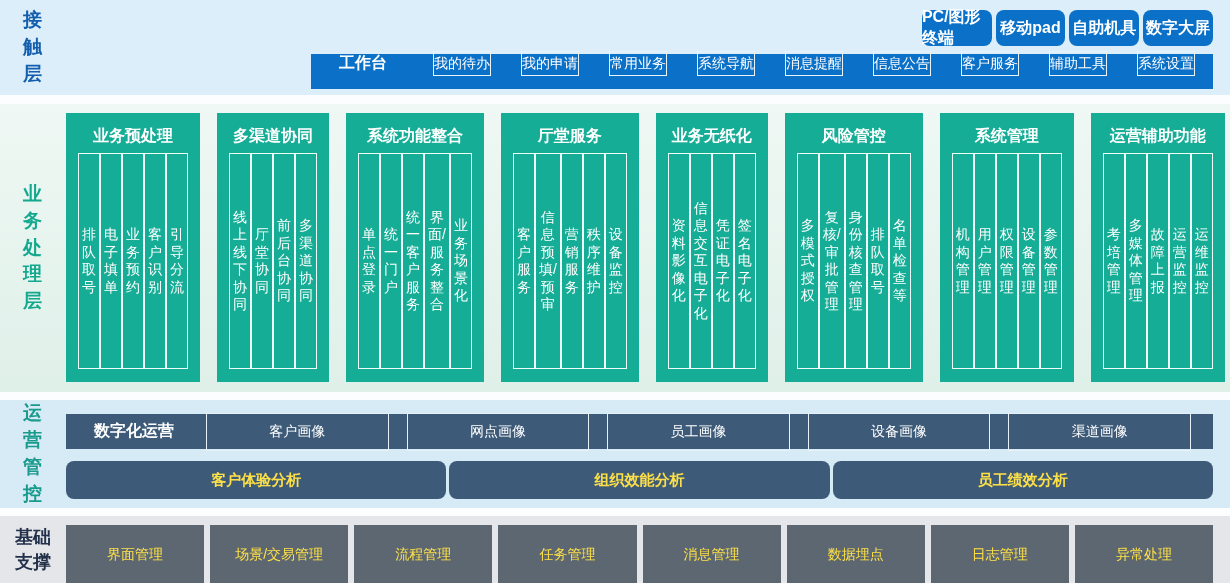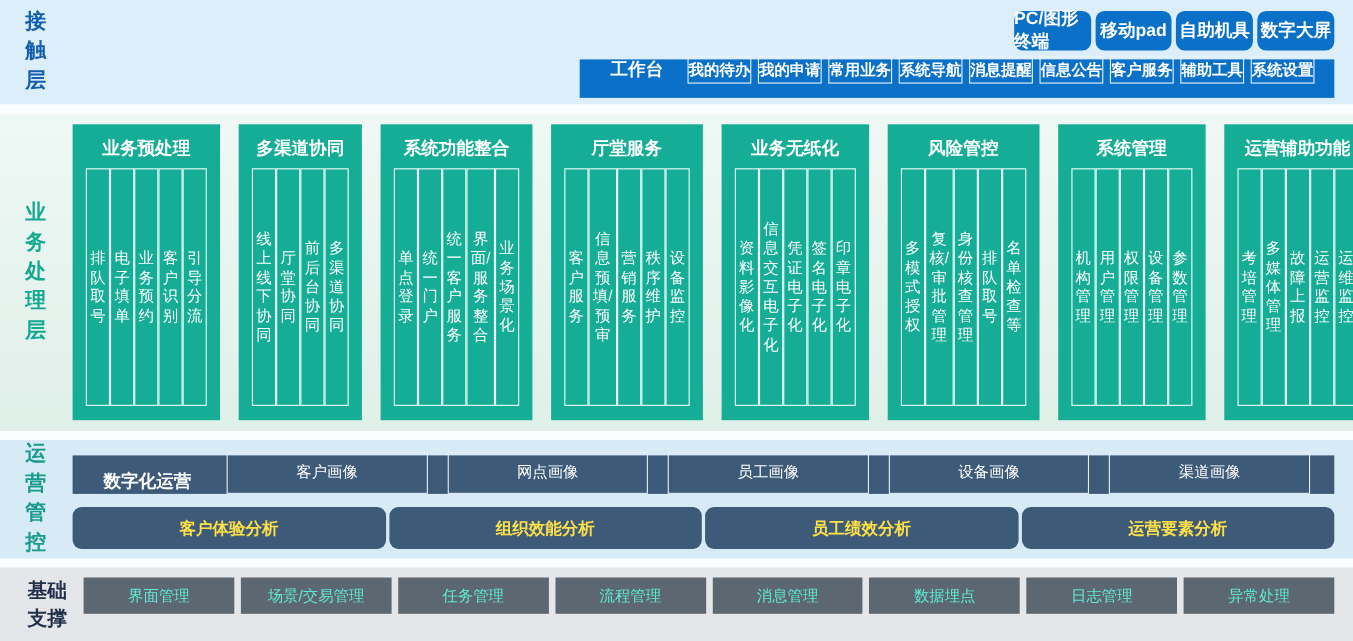--- a/index.html
+++ b/index.html
@@ -18,25 +18,25 @@
   
   .layer-contact { height:95px; background:#dceefa; }
   .label-contact { color:#135fae; }
   .contact-content { flex:1; padding:10px 17px 0 0; display:flex; flex-direction:column; gap:8px;align-items:flex-end; }
   .terminal-row { display:flex; gap:4px; height:36px; }
   .terminal {
     flex:1; background:#0a70c8; color:#fff; border-radius:8px;
     display:flex; align-items:center; justify-content:center;
     font-weight:bold; font-size:16px;
   }
-  .workbench { height:35px; background:#0a70c8; display:flex; align-items:center; padding:0 18px 16px 12px; gap:6px; }
+  .workbench { height:35px; background:#0a70c8; display:flex; align-items:center; padding:0 18px 16px 12px; gap:30px; }
   .wb-label { color:#fff; font-weight:bold; font-size:16px; padding:0 16px; flex:none; }
   .wb-item {
     flex:1; height:25px; border:1px solid #e8f3fb; color:#fff; font-size:14px;
-    display:flex; align-items:center; justify-content:center; white-space:nowrap;font-weight:bold;
+    display:flex; align-items:center; justify-content:center; white-space:nowrap;
   }
 
   .divider-a { height:9px; background:#fbfdfe; }
   .divider-b { height:8px; background:#fbfdfe; }
 
   
   .layer-business { height:288px; background:linear-gradient(#eff8f4,#dff0e9); }
   .label-business { color:#14a98f; }
   .cols { flex:1; padding:9px 17px 10px 0; display:flex; gap:17px; }
   .gcol { flex:1; background:#15ad96; padding:9px 12px 13px; display:flex; flex-direction:column; }
@@ -45,39 +45,39 @@
   .gcol-box {
     min-height:31px; border:1px solid #eefffb; color:#fff; font-size:14px;
     display:flex; align-items:center; justify-content:center;
     text-align:center; padding:1px 3px; line-height:1.25;
   }
 
   
   .layer-ops { height:108px; background:#d7ebf7; }
   .label-ops { color:#189a8c; }
   .ops-content { flex:1; padding:14px 17px 0 0; display:flex; flex-direction:column; gap:12px; }
-  .digital-bar { height:35px; background:#3d5a78; display:flex; align-items:flex-end; padding:0 22px 0 14px; gap:18px; }
+  .digital-bar { height:35px; background:#3d5a78; display:flex; align-items:center; padding:0 22px 0 14px; gap:18px; }
   .digital-label { color:#fff; font-weight:bold; font-size:16px; padding:0 14px; flex:none; }
   .digital-item {
     flex:1; height:38px; border:1px solid #e9f1f8; color:#fff; font-size:14px;
     display:flex; align-items:center; justify-content:center; white-space:nowrap;
   }
   .analysis-row { display:flex; gap:3px; height:38px; }
   .analysis-box {
     flex:1; background:#3d5a78; border-radius:8px; color:#fde047;
     font-weight:bold; font-size:15px;
     display:flex; align-items:center; justify-content:center;
   }
 
   
-  .layer-foundation { height:67px; background:#e4e6e9;padding-left:10px; }
+  .layer-foundation { height:67px; background:#e4e6e9; }
   .label-foundation { color:#22304a; font-size:18px; line-height:1.35; letter-spacing:0; }
   .found-row { flex:1; padding:9px 17px 0 0; display:flex; gap:6px; }
   .found-box {
-    flex:1; height:33px; background:#5d6771; color:#5eead4; font-size:14px;
+    flex:1; height:59px; background:#5d6771; color:#fde047; font-size:14px;
     display:flex; align-items:center; justify-content:center; white-space:nowrap;
   }
 </style>
 </head>
 <body>
 
 <div class="page">
 
   <section class="layer layer-contact">
     <div class="gutter">
@@ -162,21 +162,20 @@
         </div>
       </div>
 
       <div class="gcol">
         <div class="gcol-title">业务无纸化</div>
         <div class="gcol-items">
           <div class="gcol-box">资料影像化</div>
           <div class="gcol-box">信息交互电子化</div>
           <div class="gcol-box">凭证电子化</div>
           <div class="gcol-box">签名电子化</div>
-          <div class="gcol-box">印章电子化</div>
         </div>
       </div>
 
       <div class="gcol">
         <div class="gcol-title">风险管控</div>
         <div class="gcol-items">
           <div class="gcol-box">多模式授权</div>
           <div class="gcol-box">复核/审批管理</div>
           <div class="gcol-box">身份核查管理</div>
           <div class="gcol-box">排队取号</div>
@@ -224,37 +223,36 @@
         <div class="digital-item">客户画像</div>
         <div class="digital-item">网点画像</div>
         <div class="digital-item">员工画像</div>
         <div class="digital-item">设备画像</div>
         <div class="digital-item">渠道画像</div>
       </div>
       <div class="analysis-row">
         <div class="analysis-box">客户体验分析</div>
         <div class="analysis-box">组织效能分析</div>
         <div class="analysis-box">员工绩效分析</div>
-        <div class="analysis-box">运营要素分析</div>
       </div>
     </div>
   </section>
 
   <div class="divider-b"></div>
 
   <section class="layer layer-foundation">
     <div class="gutter">
       <div class="vlabel label-foundation">基础
 支撑</div>
     </div>
     <div class="found-row">
       <div class="found-box">界面管理</div>
       <div class="found-box">场景/交易管理</div>
+      <div class="found-box">流程管理</div>
       <div class="found-box">任务管理</div>
-      <div class="found-box">流程管理</div>
       <div class="found-box">消息管理</div>
       <div class="found-box">数据埋点</div>
       <div class="found-box">日志管理</div>
       <div class="found-box">异常处理</div>
     </div>
   </section>
 
 </div>
 
 </body></html>

